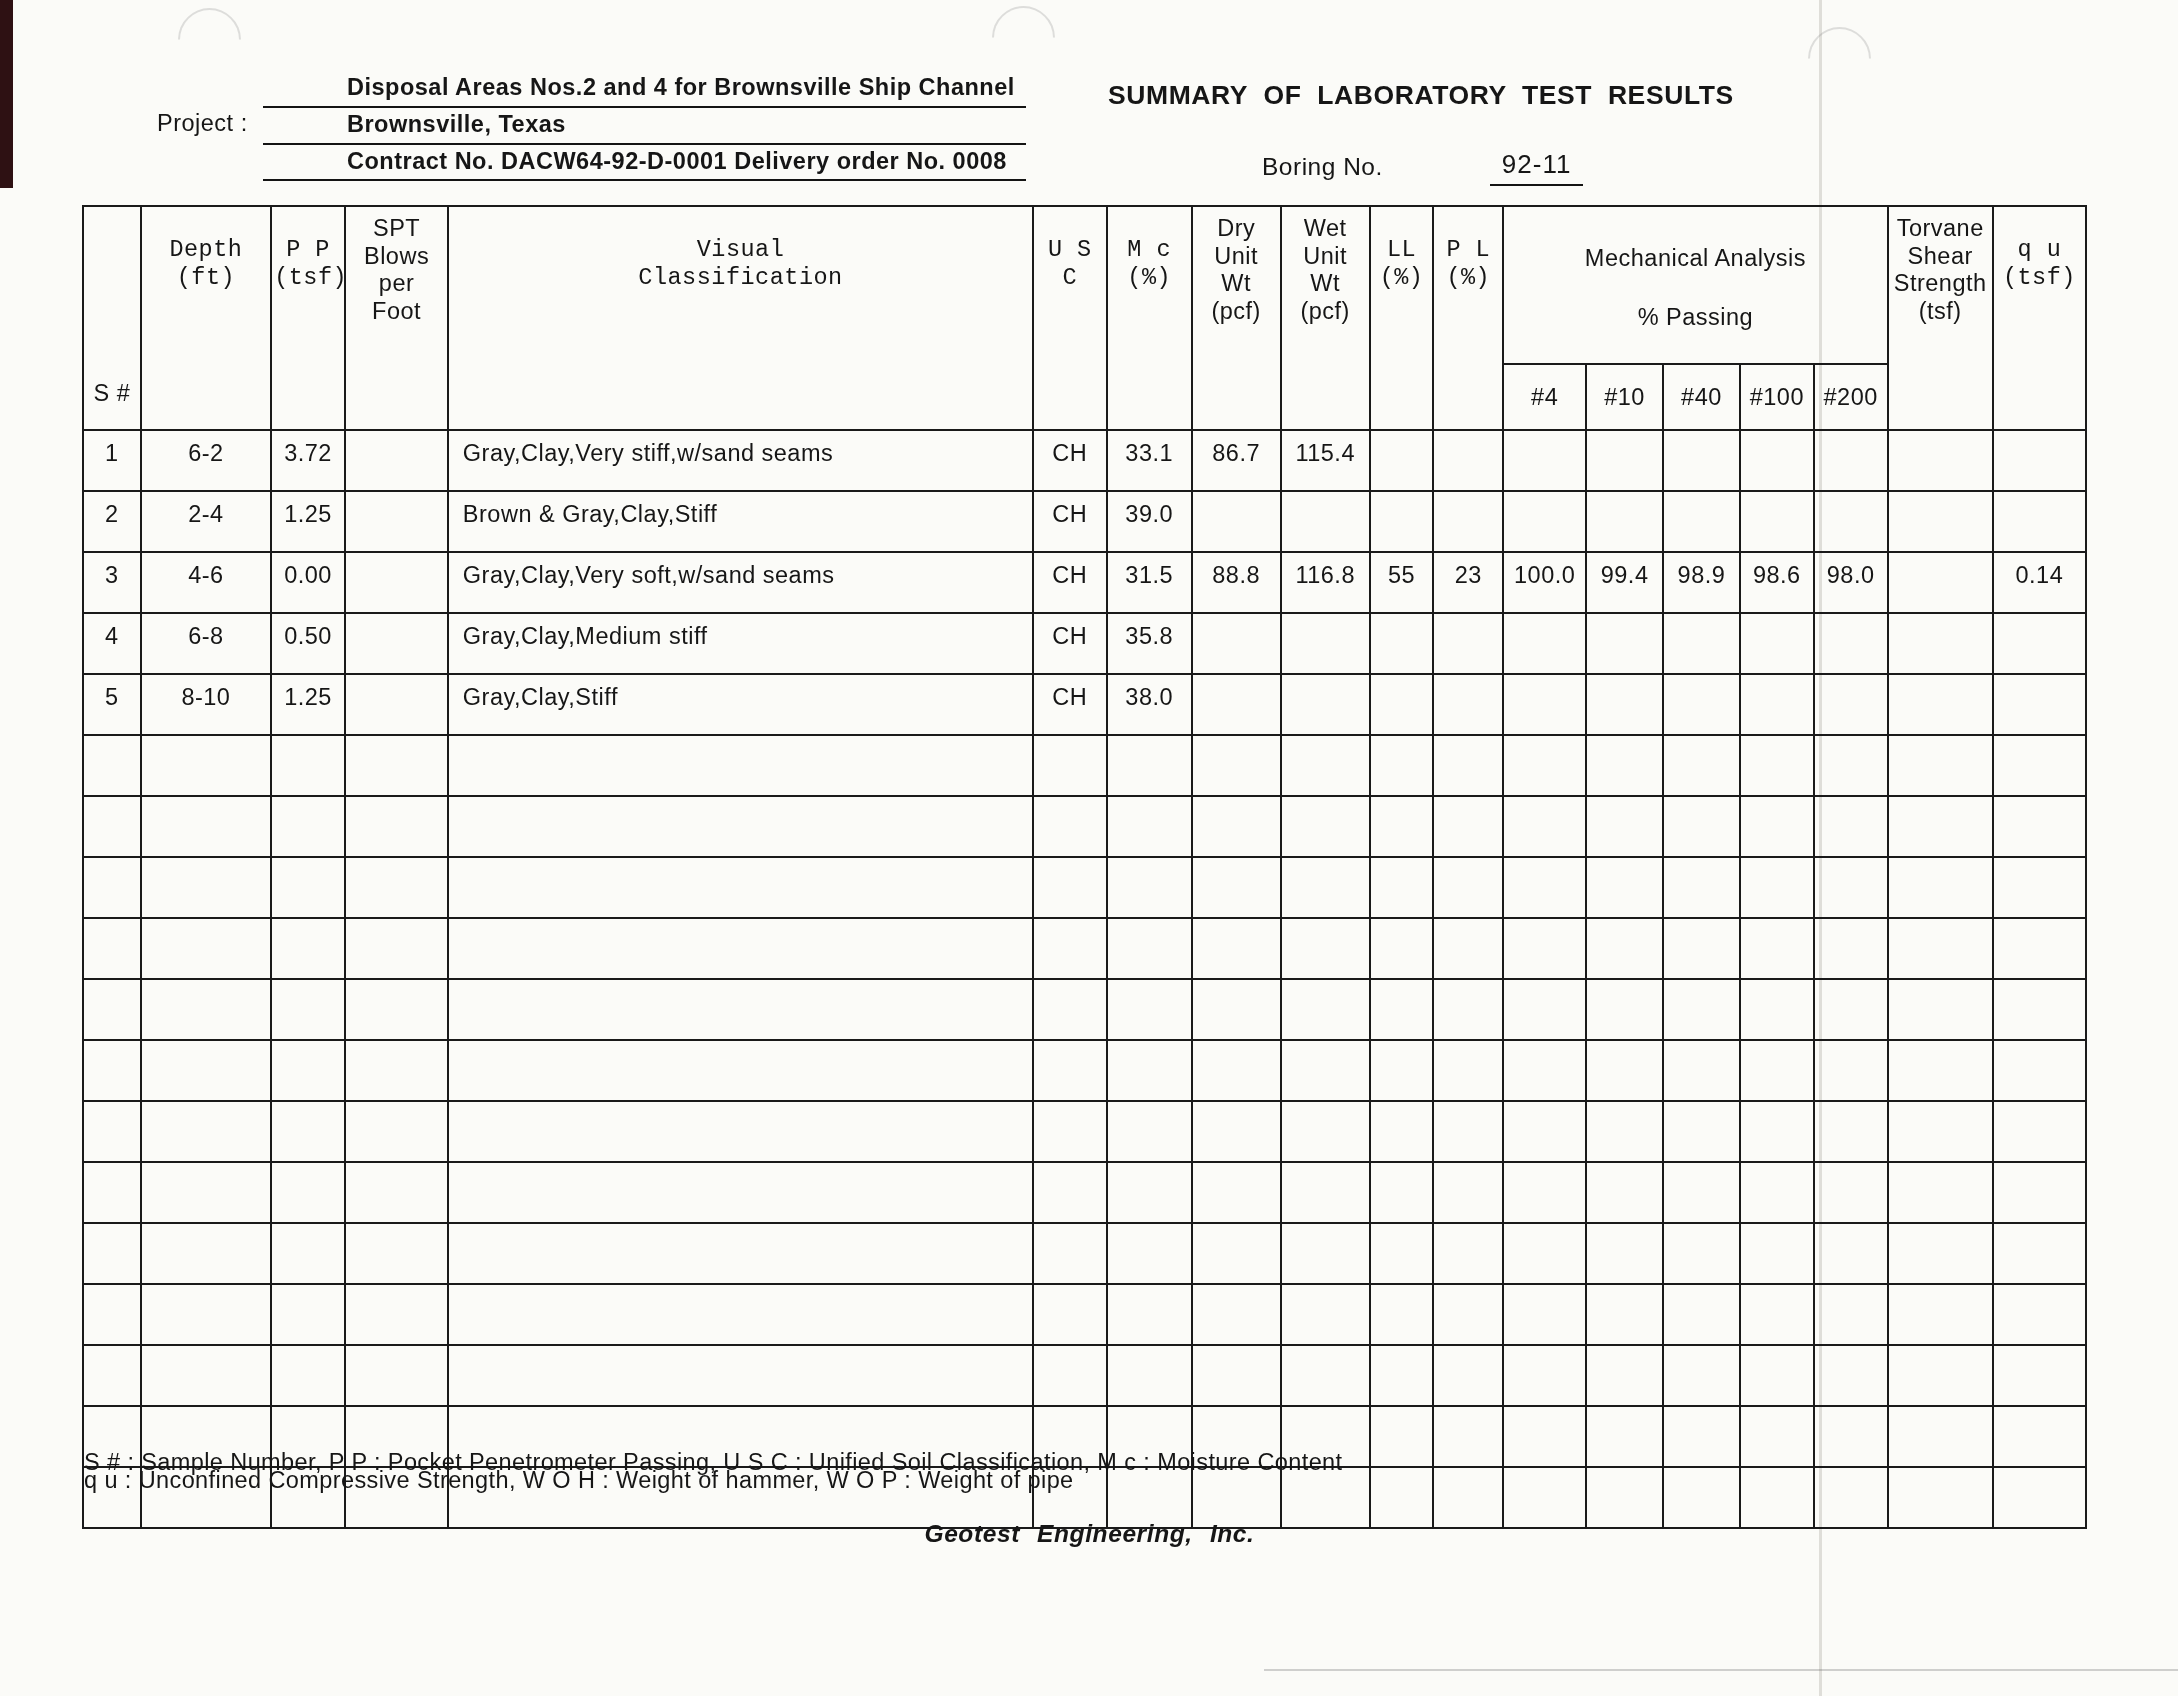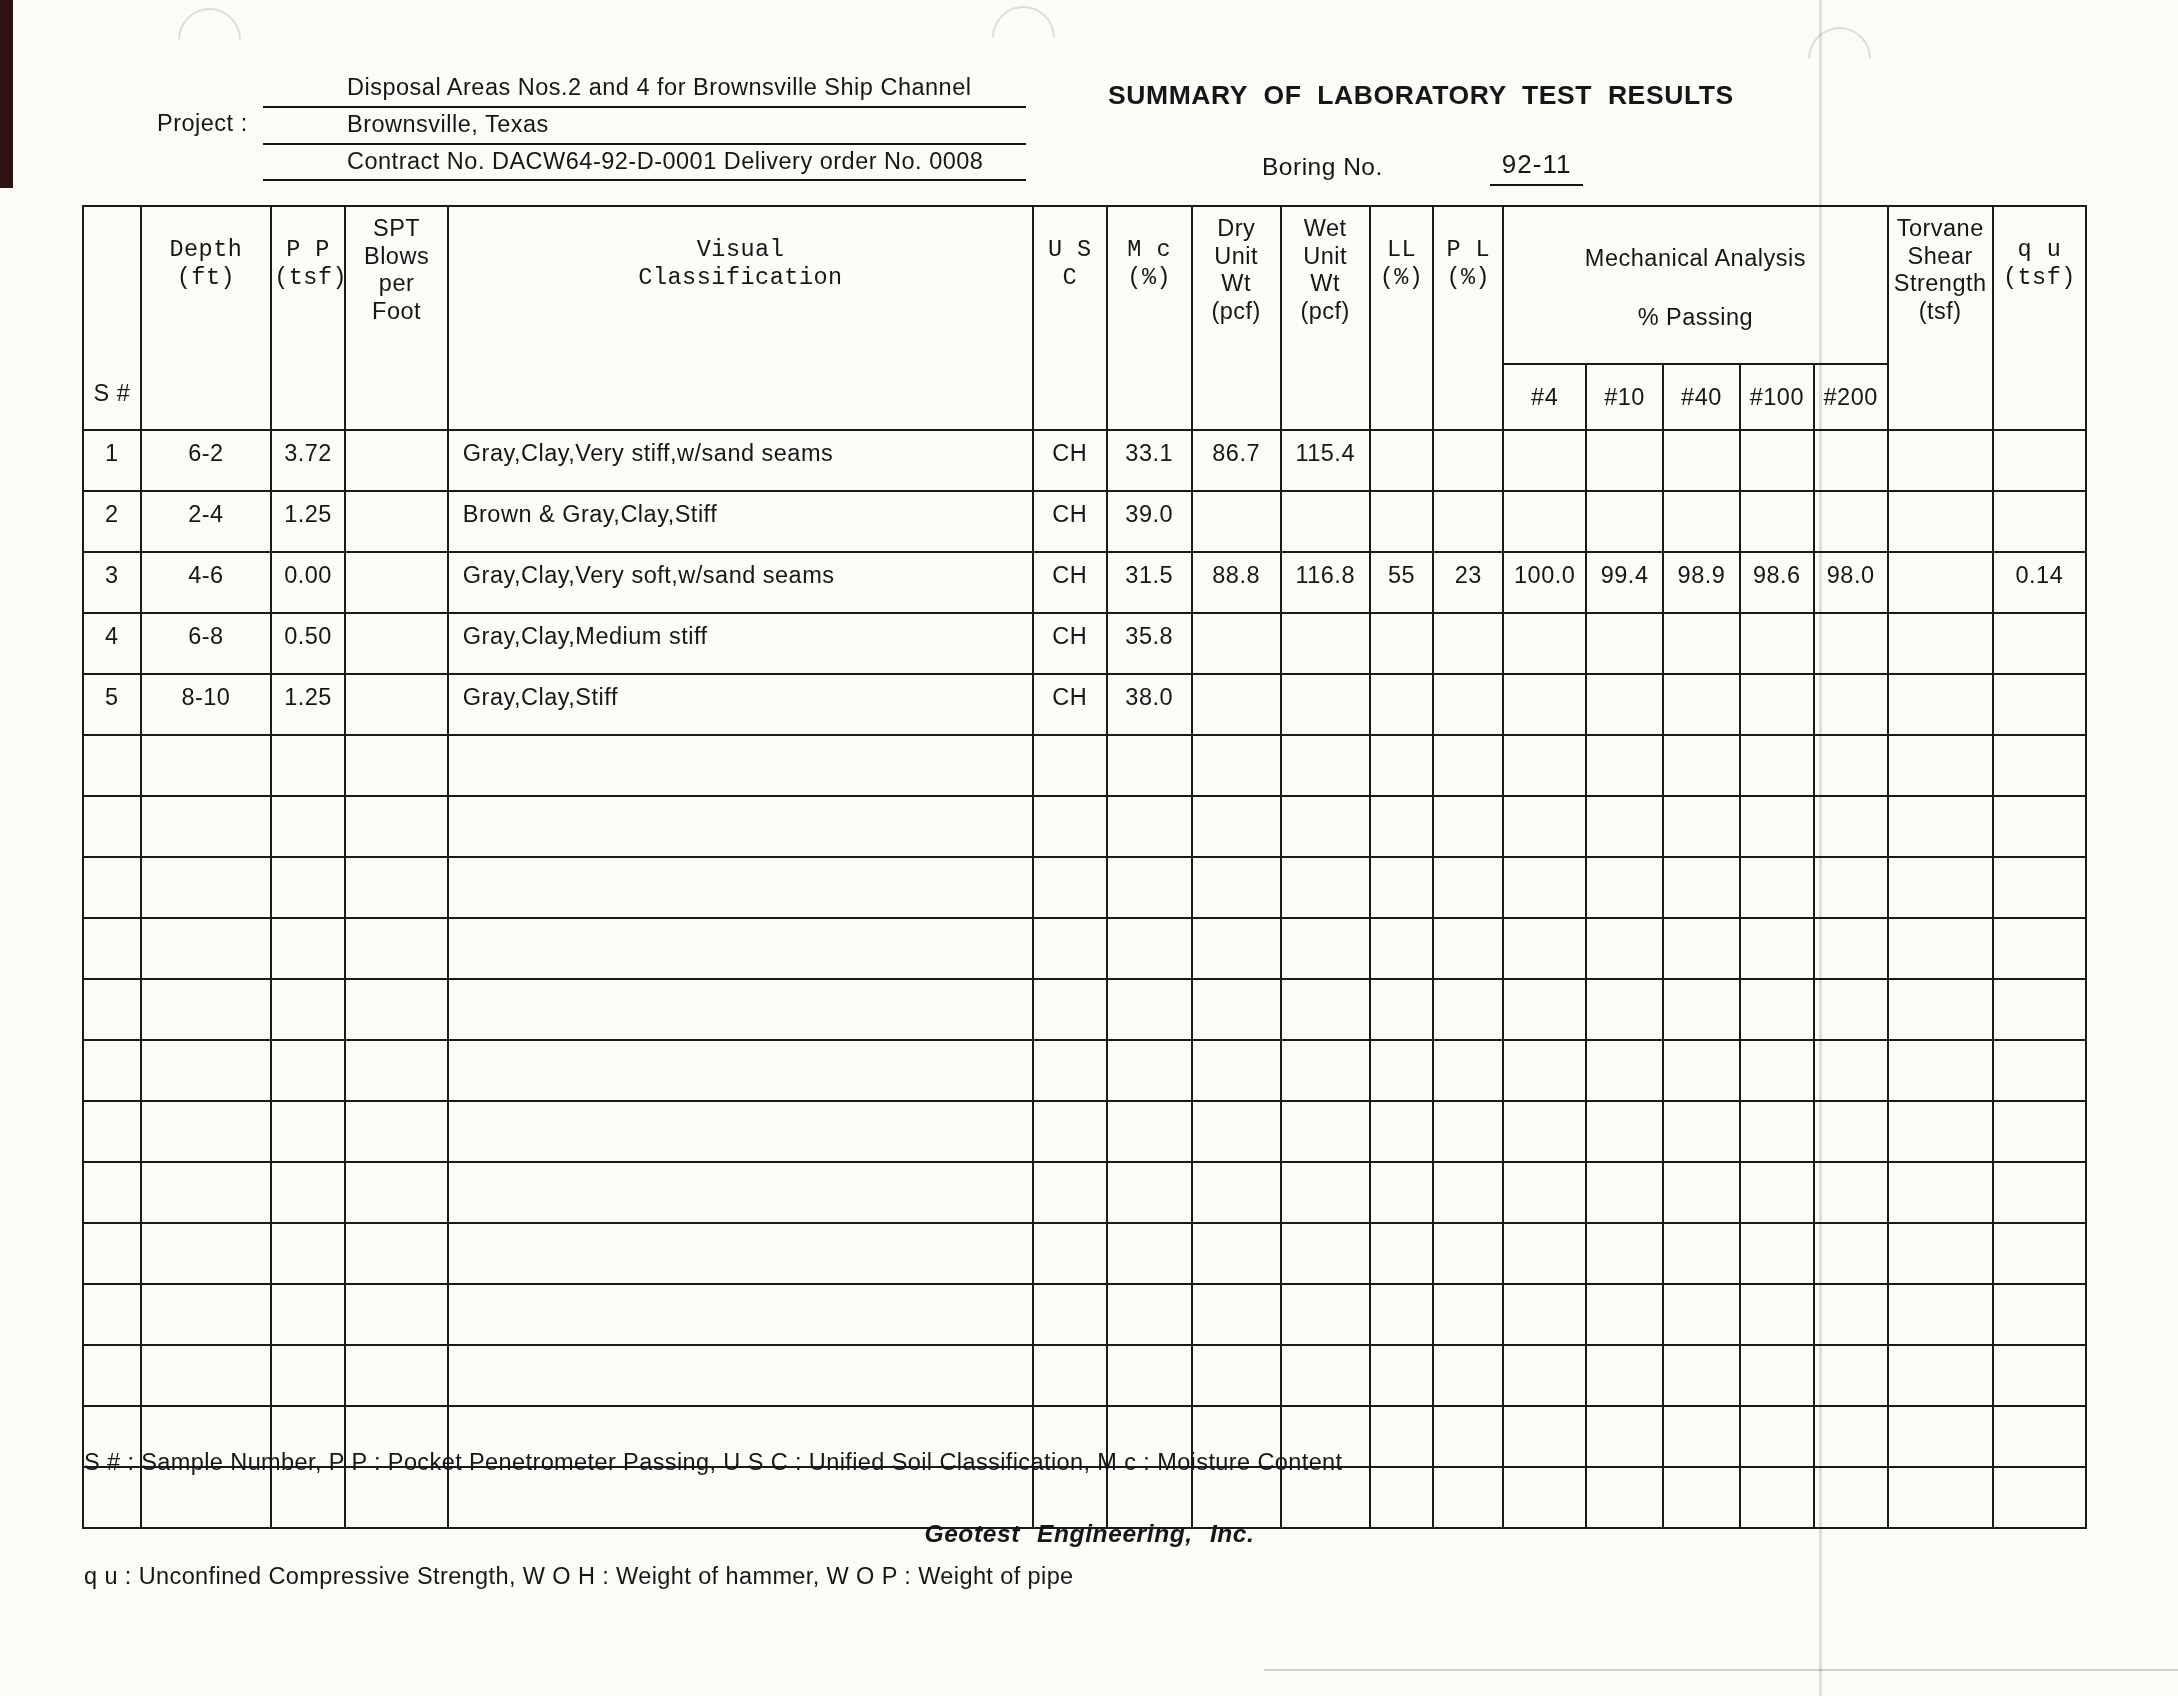--- a/index.html
+++ b/index.html
@@ -27,20 +27,21 @@
 
   
   .project-label { position:absolute; left:157px; top:82px; font-size:23.5px; letter-spacing:0.5px;margin-top:28px; }
   .project-lines { position:absolute; left:263px; top:74px; width:763px; }
   .project-line {
     font-size:23.5px; letter-spacing:0.5px;
     padding:0 3.9px 4.9px 84px;
     border-bottom:2.9px solid #141414;
     margin-bottom:2.9px;
     white-space:nowrap;
+    font-weight:bold;
   }
   .page-title {
     position:absolute; left:1108px; top:80px;
     font-size:26.5px; font-weight:bold; letter-spacing:0.6px; word-spacing:7.8px;
     white-space:nowrap;
   }
   .boring-label { position:absolute; left:1262px; top:153px; font-size:24.5px; letter-spacing:0.5px; }
   .boring-no {
     position:absolute; left:1490px; top:149px;
     font-size:26px; letter-spacing:1px;
@@ -73,21 +74,21 @@
   .results td {
     font-size:23.5px; letter-spacing:0.5px;
     height:61px; vertical-align:top;
     text-align:center; padding:7.8px 3.9px 0 3.9px;
     line-height:1.2; white-space:nowrap; overflow:hidden;
   }
   .results td.col-visual { text-align:left; padding-left:13.7px; }
 
   
   .footnote1 { position:absolute; left:84px; top:1449px; font-size:23.5px; letter-spacing:0.4px; white-space:nowrap; }
-  .footnote2 { position:absolute; left:84px; top:1563px; font-size:23.5px; letter-spacing:0.4px; white-space:nowrap; }
+  .footnote2 { position:absolute; left:84px; top:1467px; font-size:23.5px; letter-spacing:0.4px; white-space:nowrap; }
   .company {
     position:absolute; left:0; top:1520px; width:2179px;
     text-align:center; font-size:24.5px; font-weight:bold; font-style:italic;
     letter-spacing:0.6px; word-spacing:9.8px;
   }
 </style>
 </head>
 <body>
 
 <div class="edge-strip"></div>

